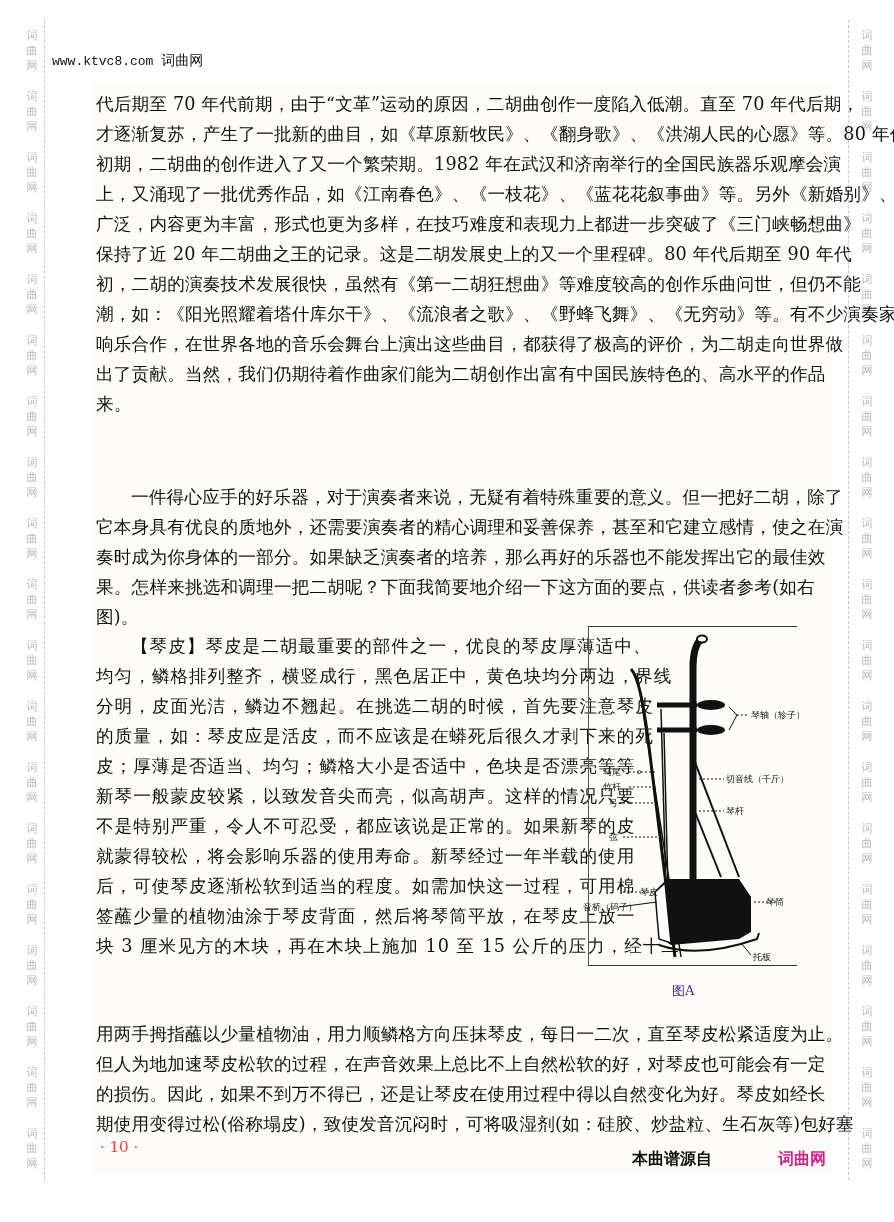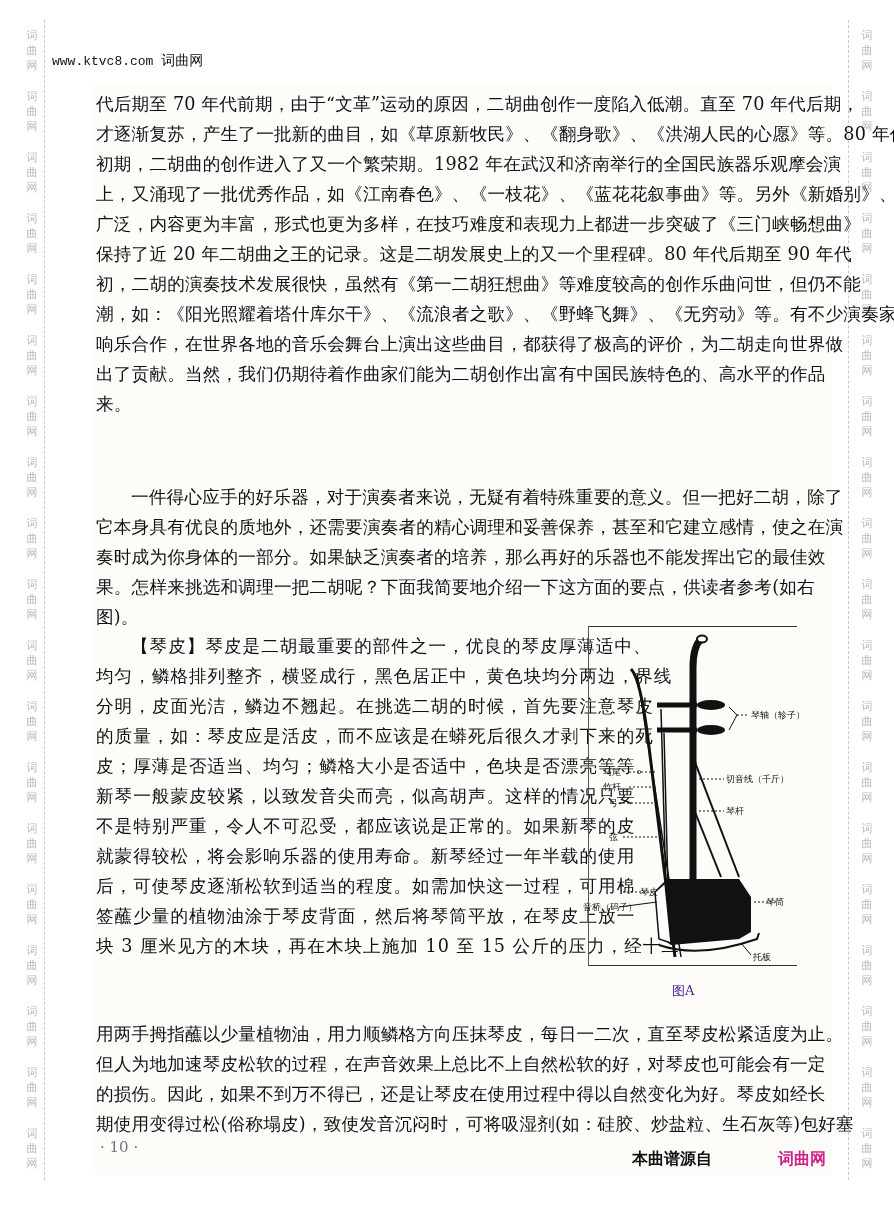--- a/index.html
+++ b/index.html
@@ -20,21 +20,21 @@
   .para { position:absolute; left:96px; width:694px; font-size:17.6px; line-height:30px;
           text-align:justify; letter-spacing:0.2px; }
   .para .line { display:block; white-space:nowrap; text-align-last:justify; }
   .para .line.last { text-align-last:left; }
   .indent { padding-left:35px; }
   .narrow { width:486px; font-size:17.6px; letter-spacing:1px; }
   .figure-box { position:absolute; left:588px; top:626px; width:208px; height:338px;
                 border-top:1.5px solid #333; border-left:1.5px solid #555; border-bottom:1.5px solid #333; }
   .fig-label { position:absolute; font-size:9px; color:#111; font-family:"DejaVu Sans", sans-serif; white-space:nowrap; }
   .fig-caption { position:absolute; left:672px; top:982px; font-size:13px; color:#4c1d95; }
-  .page-num { position:absolute; left:100px; top:1138px; font-size:15px; color:#737373; }
+  .page-num { position:absolute; left:100px; top:1138px; font-size:15px; color:#ef4444; }
   .source-text { position:absolute; left:632px; top:1149px; font-size:16px; font-weight:bold;
                  font-family:"DejaVu Sans", sans-serif; color:#111; }
   .source-site { position:absolute; left:778px; top:1149px; font-size:16px; font-weight:bold;
                  font-family:"DejaVu Sans", sans-serif; color:#d0208a; }
 </style>
 </head>
 <body>
 
 <div class="margin-strip left" id="wm-left">
     <div class="wm-group" style="top: 8px;">

